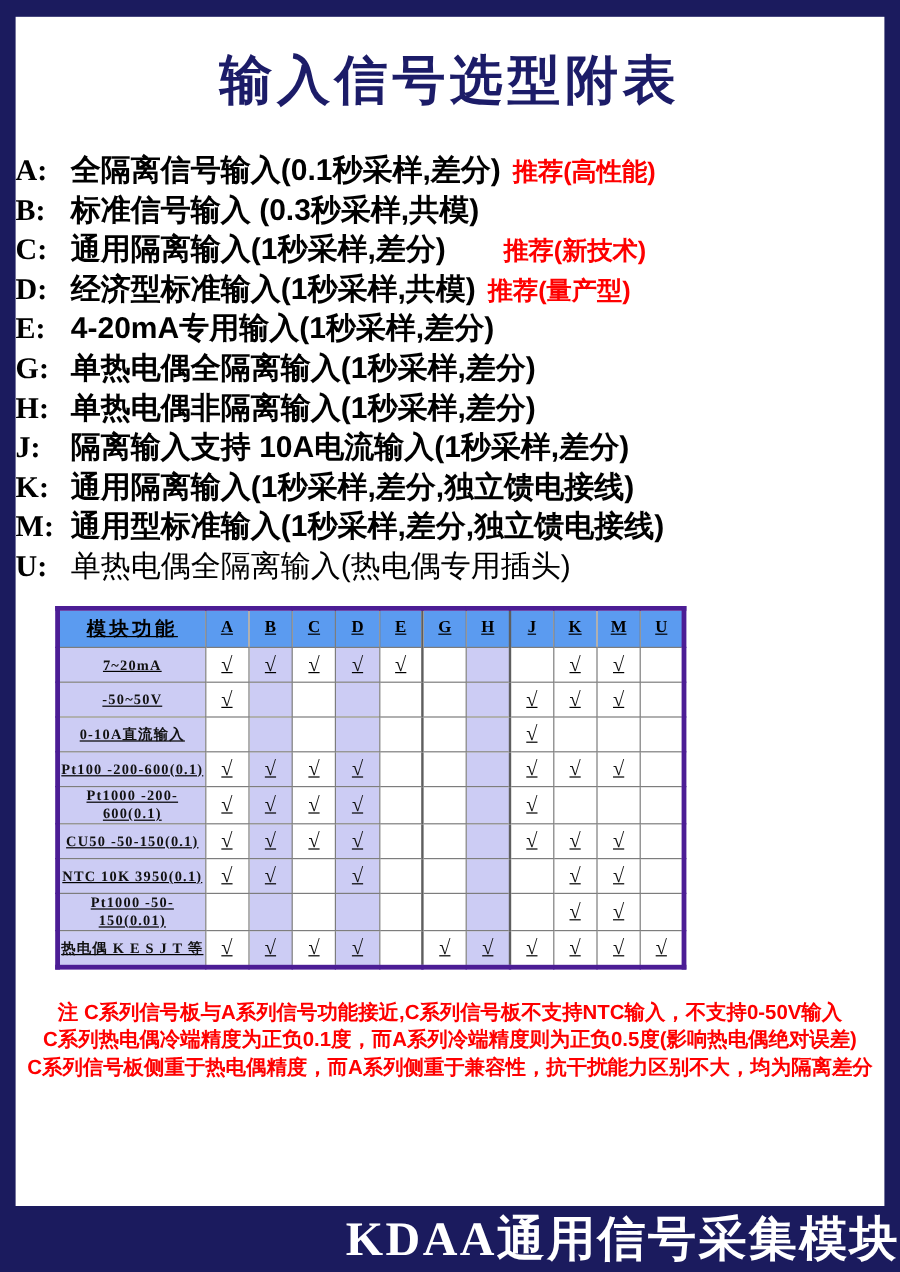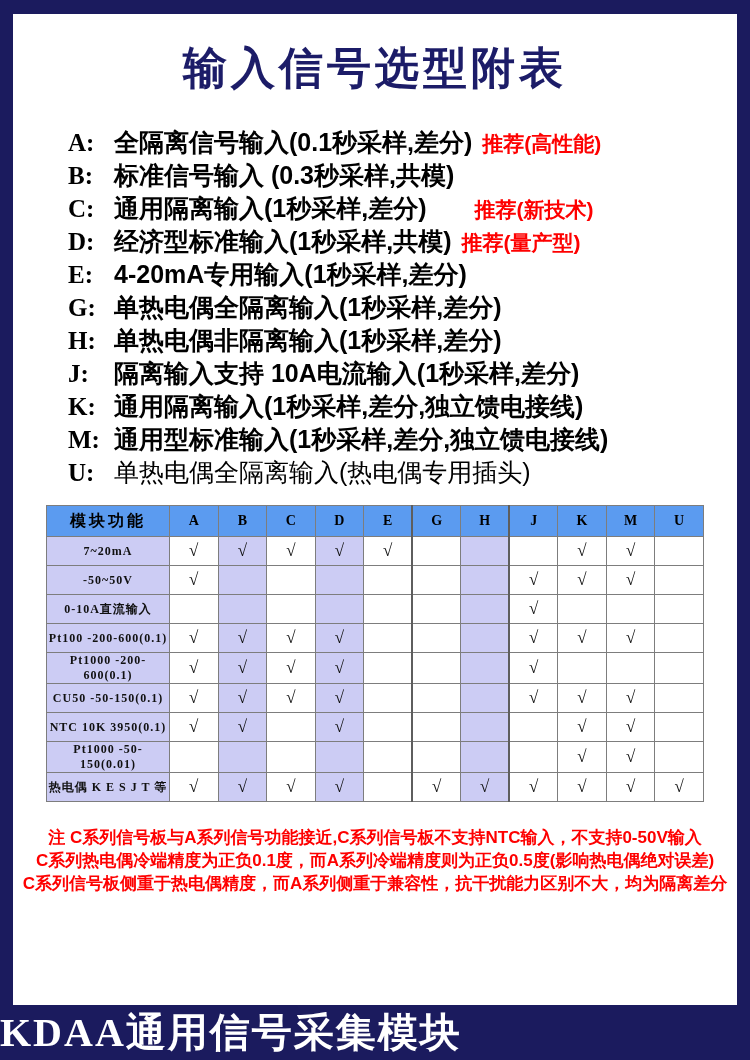--- a/index.html
+++ b/index.html
@@ -21,21 +21,20 @@
     text-align:center;
     font-size:44px;line-height:56px;
     font-weight:bold;
     color:#1c1c68;
     letter-spacing:4px;
     font-family:"Liberation Sans", sans-serif;
   }
   
   .list{
     margin-top:30px;
-    padding-left:55px;
   }
   .list .row{
     height:33px;line-height:33px;
     white-space:nowrap;
     font-size:25px;
     font-weight:bold;
     color:#000;
   }
   .list .key{
     display:inline-block;
@@ -52,24 +51,25 @@
   .list .badge{
     color:#fe0000;
     font-size:21px;
     font-weight:bold;
     margin-left:10px;
   }
   .list .row:nth-child(3) .badge{ margin-left:48px; }
   
   .grid{
     margin:16px 0 0 33px;
-    width:658px;
+    width:526px;
     border-collapse:collapse;
     table-layout:fixed;
-    border:1px solid #4c1d95;
+    border:4px solid #4c1d95;
+    text-decoration:underline;
   }
   .grid col.label-col{ width:123px; }
   .grid th,.grid td{
     border:1px solid #7d7d7d;
     text-align:center;
     vertical-align:middle;
     padding:0;
     overflow:hidden;
   }
   .grid thead th{
@@ -115,21 +115,21 @@
     line-height:23px;
     font-weight:bold;
     color:#fe0000;
     white-space:nowrap;
   }
   
   .footer{
     position:absolute;left:0;bottom:0;
     width:750px;height:55px;
     background:#1b1b5e;
-    display:flex;align-items:center;justify-content:flex-start;
+    display:flex;align-items:center;justify-content:flex-end;
   }
   .footer .footer-text{
     color:#ffffff;
     font-size:40px;
     font-weight:bold;
     font-family:"Liberation Serif", serif;
     letter-spacing:2px;
   }
 </style>
 </head>

